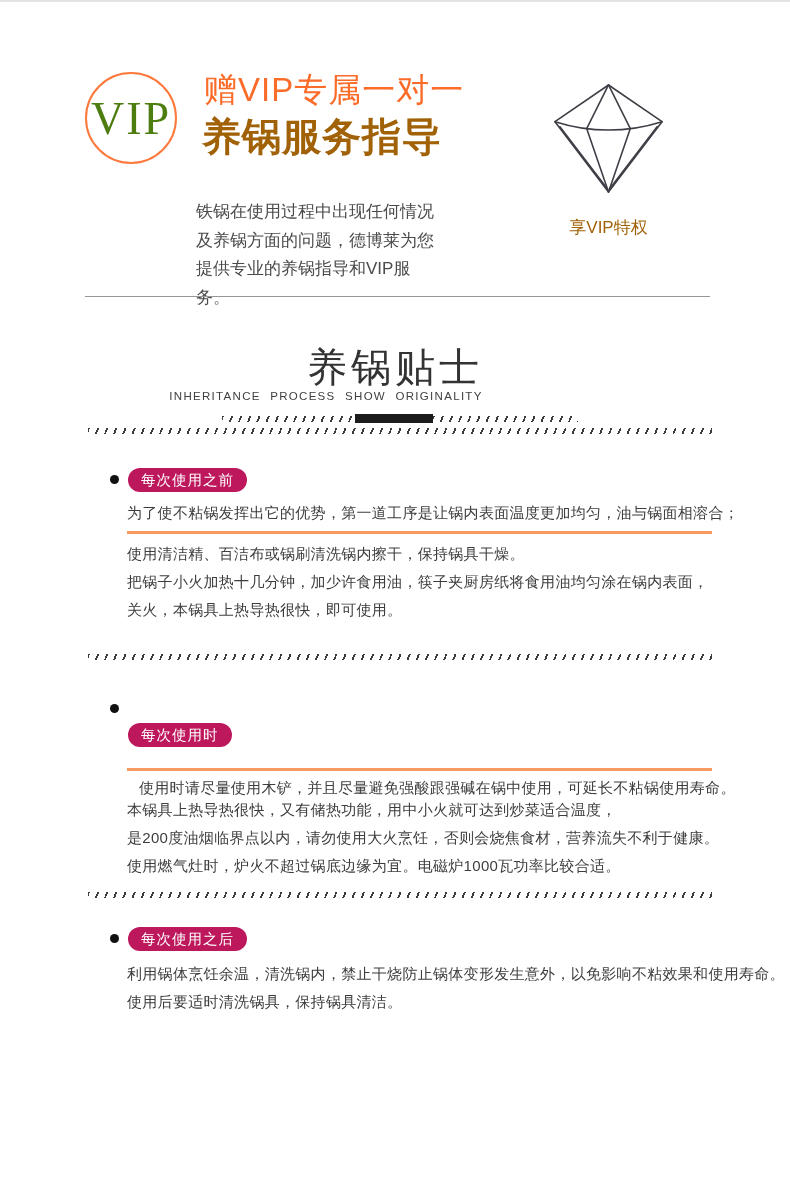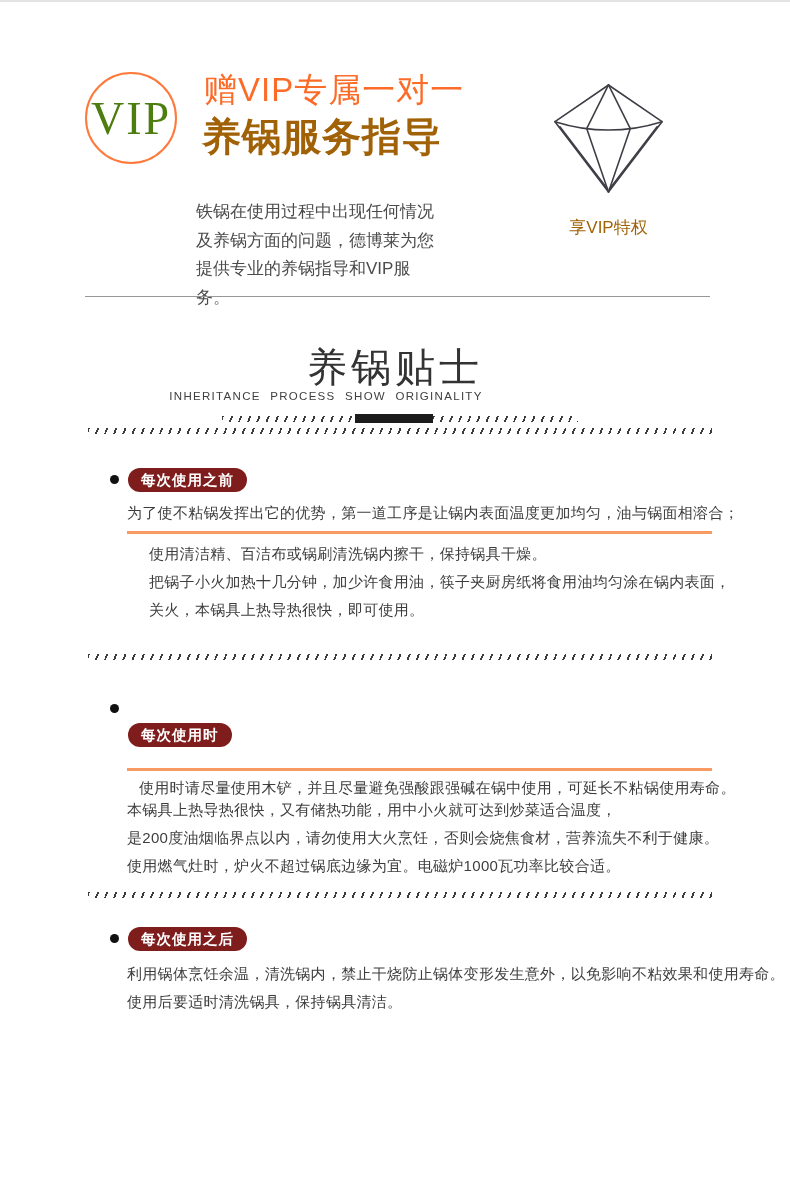--- a/index.html
+++ b/index.html
@@ -30,29 +30,29 @@
   .ticks { height:6px; background-image:repeating-linear-gradient(112deg,#3b3b3b 0 1.8px,transparent 1.8px 8.5px); }
   .tick-short { left:222px; top:416px; width:356px; }
   .deco-bar   { left:355px; top:414px; width:78px; height:9px; background:#1c1c1c; }
   .tick-full-1 { left:88px; top:428px; width:624px; }
   .tick-full-2 { left:88px; top:654px; width:624px; }
   .tick-full-3 { left:88px; top:892px; width:624px; }
 
   
   .dot { width:9px; height:9px; border-radius:50%; background:#111111; }
   .dot-1 { left:110px; top:475px; }  .dot-2 { left:110px; top:704px; }  .dot-3 { left:110px; top:934px; }
-  .badge { background:#7f1d1d; color:#ffffff; font-size:14.5px; font-weight:700; line-height:24px;
+  .badge { background:#be185d; color:#ffffff; font-size:14.5px; font-weight:400; line-height:24px;
            padding:0 13px; border-radius:12.5px; letter-spacing:1px; white-space:nowrap;text-align:center; }
   .badge-1 { left:128px; top:468px; }  .badge-2 { left:128px; top:697px;margin-top:26px; }  .badge-3 { left:128px; top:927px; }
   .txt { font-size:15px; color:#3d3d3d; letter-spacing:0.3px; white-space:nowrap; }
   .intro-1 { left:127px; top:504px; }  .intro-2 { left:127px; top:779px;margin-left:12px; }
   .orange-rule { height:3px; background:#f89a62; }
   .rule-1 { left:127px; top:531px; width:585px; }  .rule-2 { left:127px; top:768px; width:585px; }
   .body-lines { line-height:28px; }
-  .body-1 { left:127px; top:540px;margin-left:22px; }  .body-2 { left:127px; top:796px; }  .body-3 { left:127px; top:960px; }
+  .body-1 { left:127px; top:540px; }  .body-2 { left:127px; top:796px; }  .body-3 { left:127px; top:960px; }
 </style>
 </head>
 <body>
 
 <div class="page">
 
   <div class="abs top-hairline"></div>
 
   <div class="abs vip-circle">
     <span>VIP</span>

